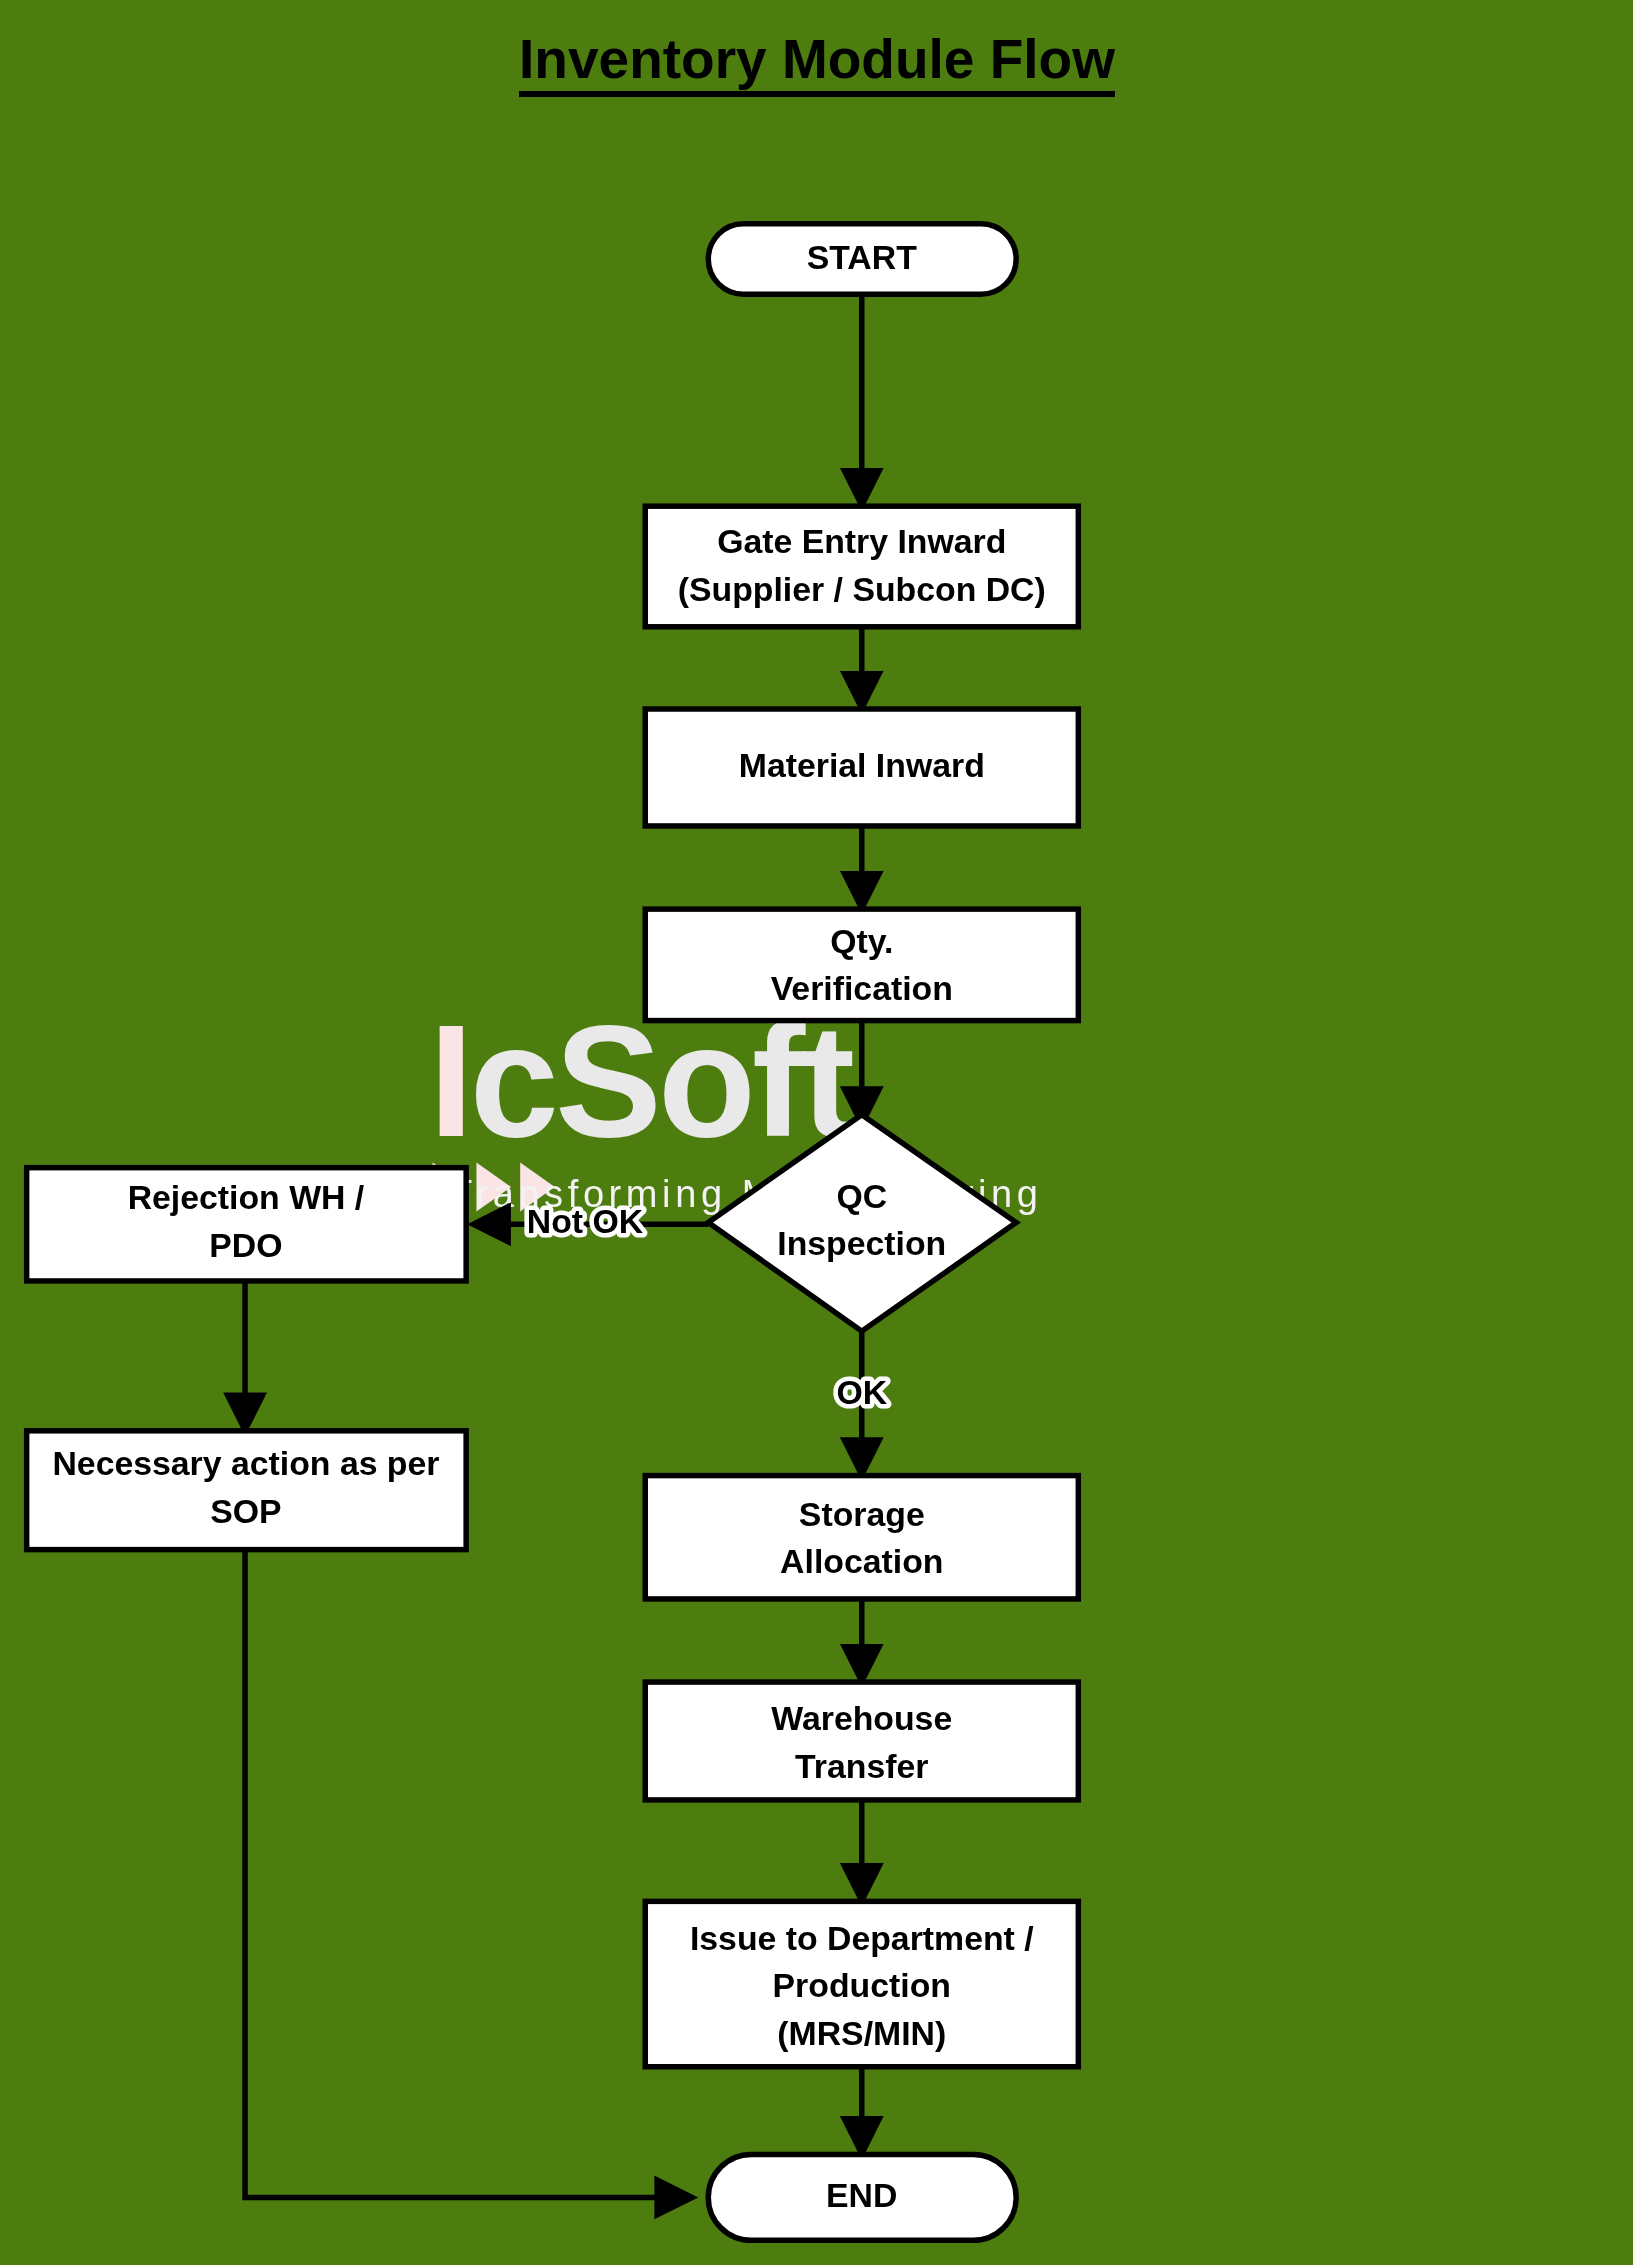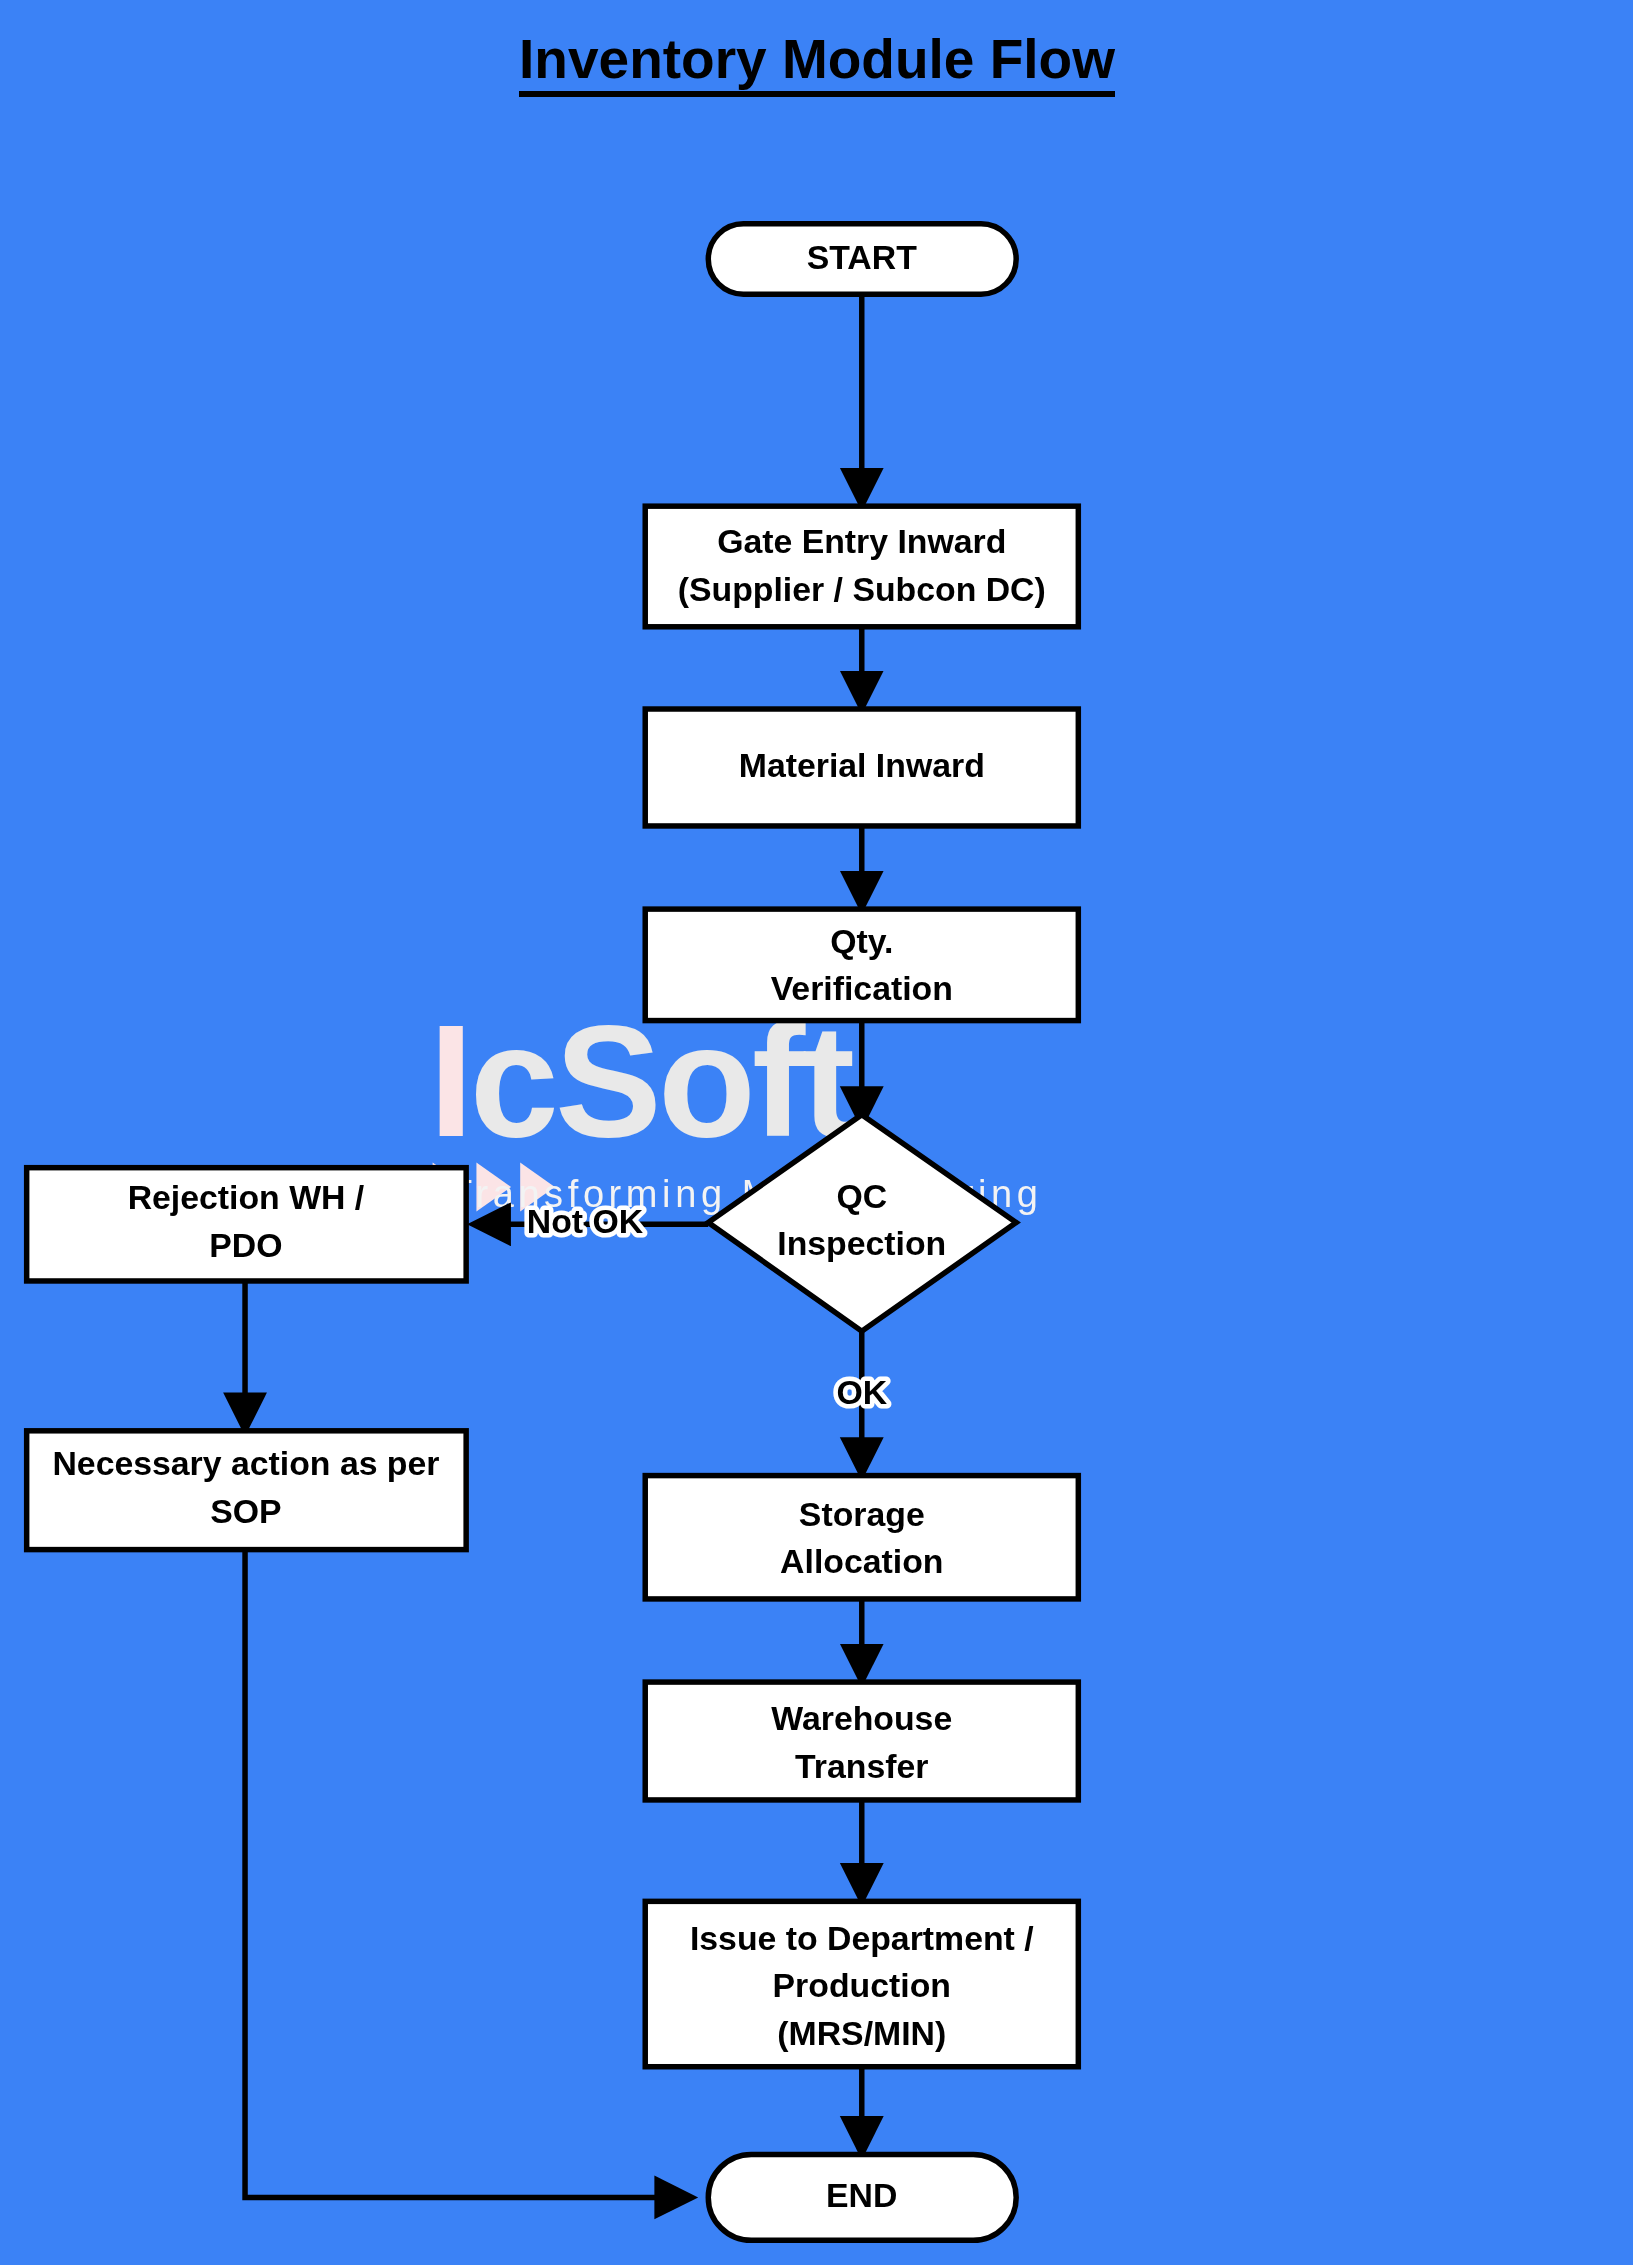--- a/index.html
+++ b/index.html
@@ -4,21 +4,21 @@
 <style>
   html, body {
     margin: 0;
     padding: 0;
     background: #ffffff;
   }
   #page {
     position: relative;
     width: 1634px;
     height: 2265px;
-    background: #3b82f6;
+    background: #4d7c0f;
     overflow: hidden;
     font-family: "Liberation Sans", sans-serif;
   }
   #page-title {
     position: absolute;
     top: 27.4px;
     left: 0;
     width: 1634px;
     text-align: center;
     font-size: 55px;

